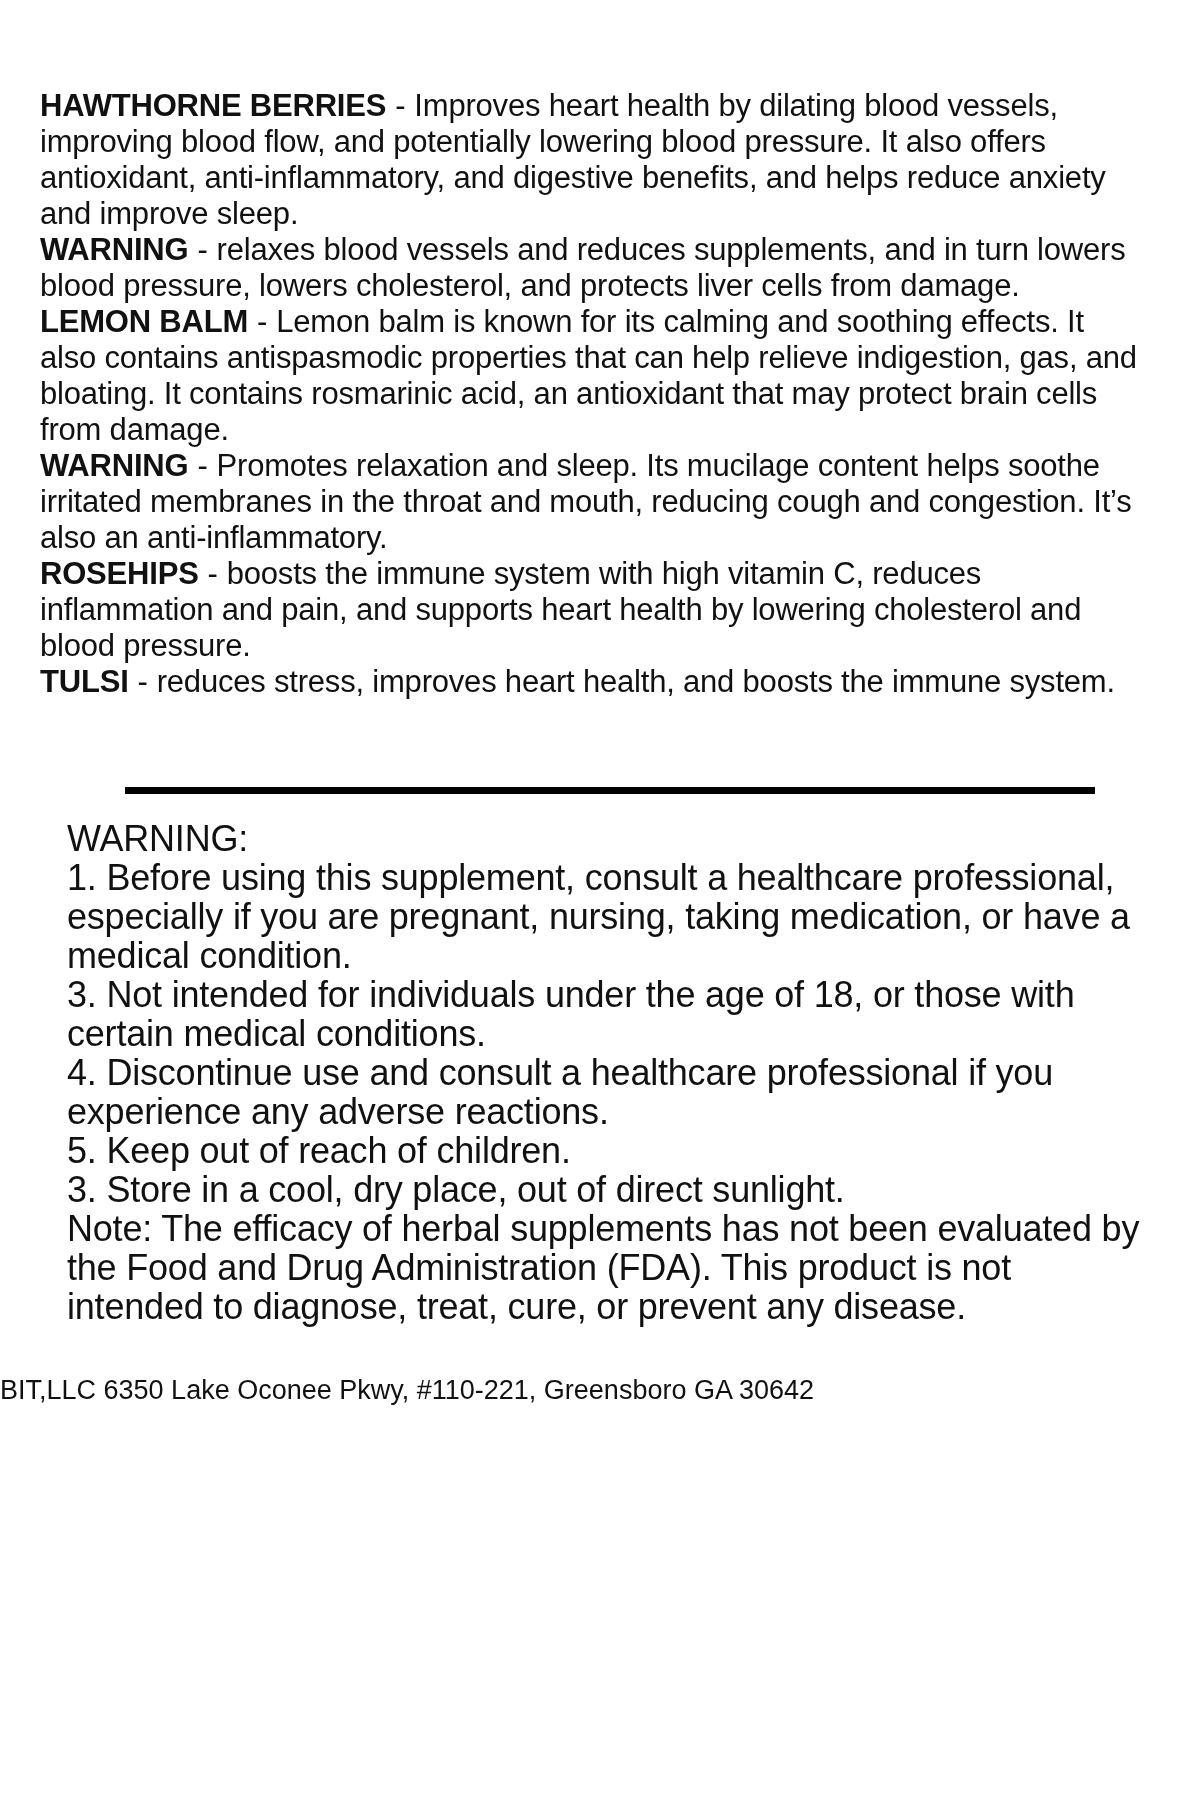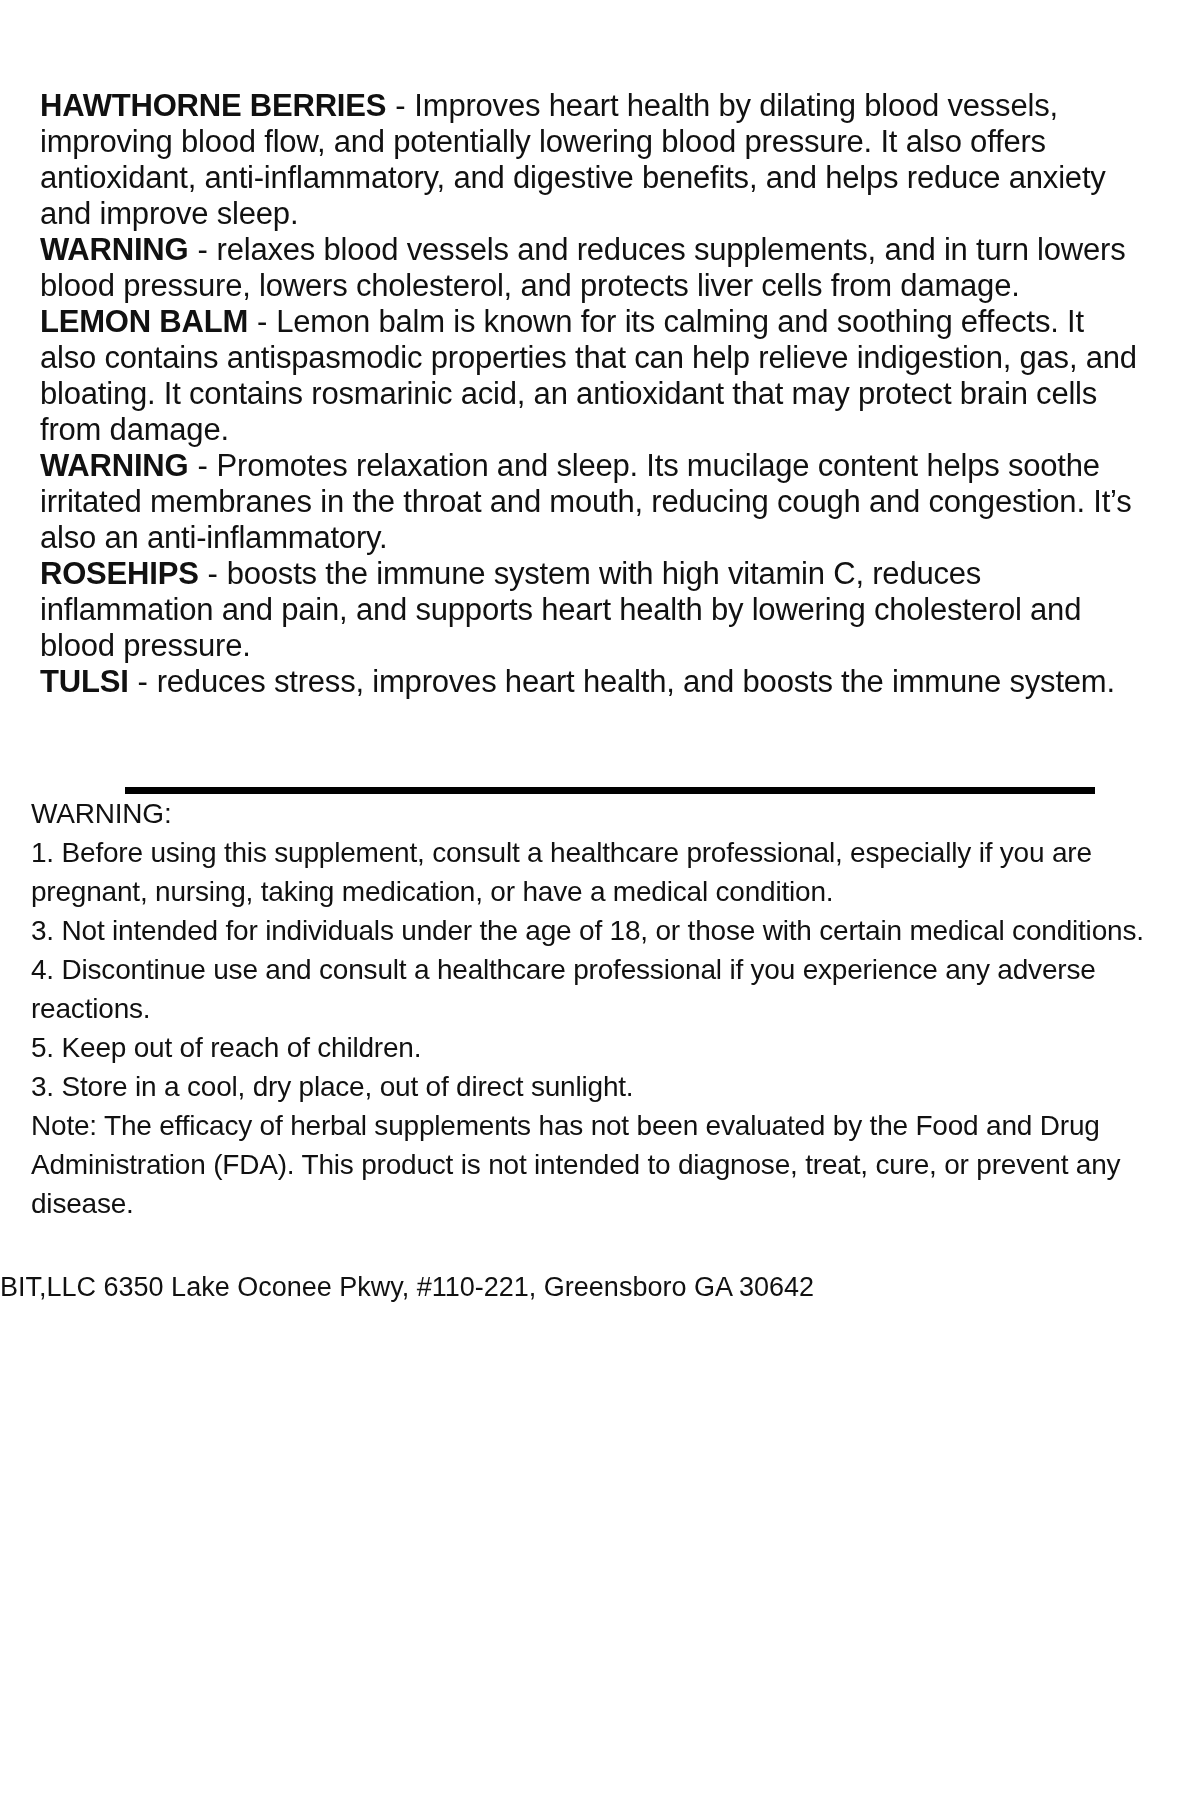--- a/index.html
+++ b/index.html
@@ -30,22 +30,23 @@
   .sep {
     margin: 0 9px;
   }
   .divider {
     height: 7px;
     background: #000000;
     width: 970px;
     margin: 87px 0 0 125px;
   }
   .warning-section {
-    padding: 0 50px 0 31px;
-    font-size: 28px;
+    margin-top: 25px;
+    padding: 0 50px 0 67px;
+    font-size: 36px;
     line-height: 39px;
     letter-spacing: -0.2px;
   }
   .warning-section p {
     margin: 0;
   }
   .footer {
     margin-top: 48px;
     text-align: left;
     font-size: 27px;

